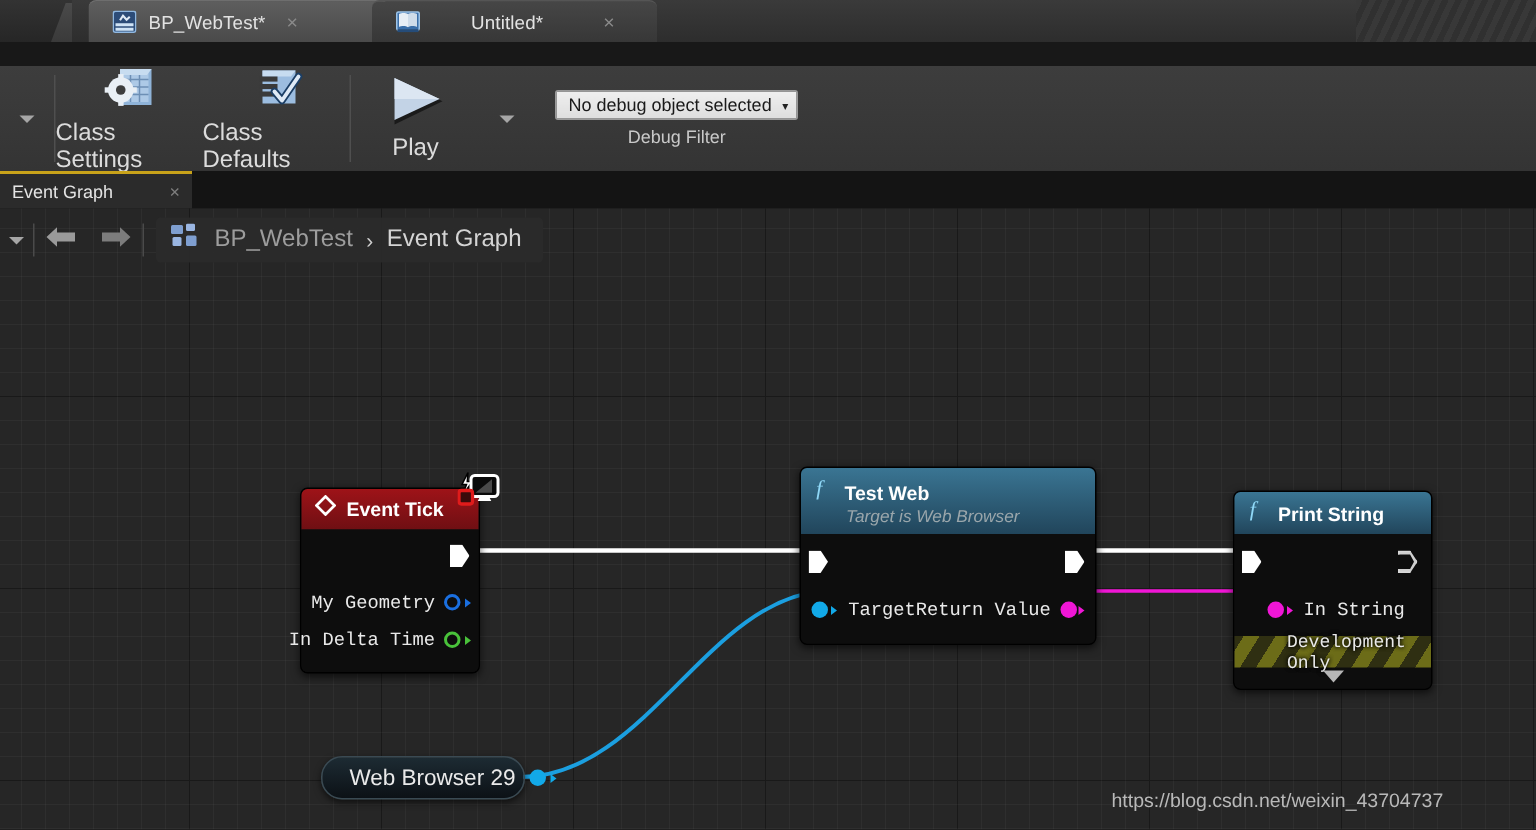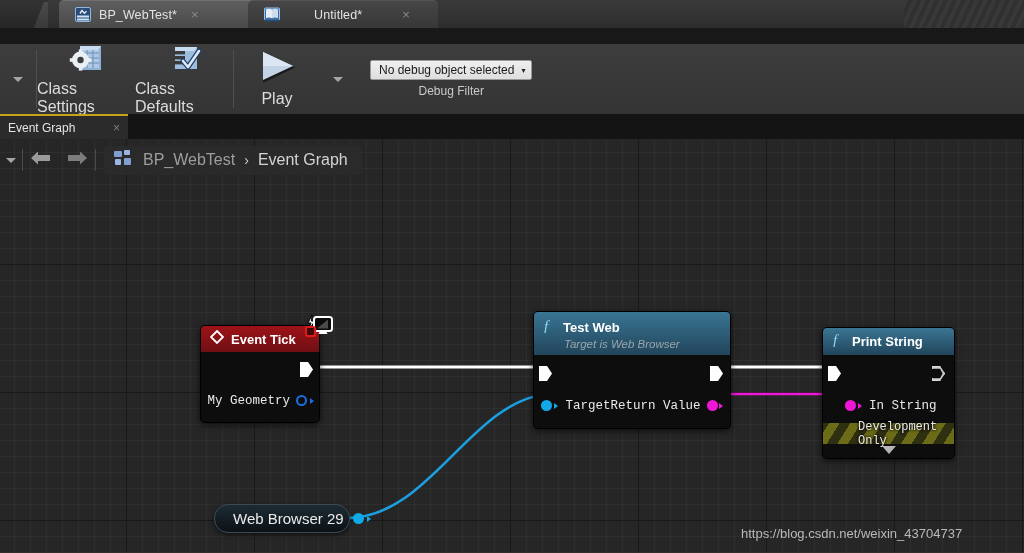--- a/index.html
+++ b/index.html
@@ -304,20 +304,25 @@
       </div>
       <div class="node-body" style="border-radius:0 0 4px 4px;padding:5px 0 9px;">
         <div class="row" style="justify-content:flex-end;padding-right:6px;">
           <span class="exec"></span>
         </div>
         <div class="row" style="justify-content:flex-end;padding-right:5px;gap:6px;margin-top:6px;">
           <span class="lbl">My Geometry</span>
           <span class="pin ring" style="border-color:#1a6fe0;"></span>
           <span class="pin-arrow" style="border-left-color:#1a6fe0;margin-left:-3px;"></span>
         </div>
+        <div class="row" style="justify-content:flex-end;padding-right:5px;gap:6px;">
+          <span class="lbl">In Delta Time</span>
+          <span class="pin ring" style="border-color:#49c23a;"></span>
+          <span class="pin-arrow" style="border-left-color:#49c23a;margin-left:-3px;"></span>
+        </div>
       </div>
     </div>
 
     <div class="badge" style="left:305px;top:175px;">
       <svg width="30" height="26" viewBox="0 0 30 26">
         <path d="M7 1 L3 9 L6 9 L3.5 16 L10 7 L6.5 7 Z" fill="#ffffff" stroke="#000" stroke-width="1"></path>
         <rect x="9" y="3" width="18" height="14" rx="2.5" fill="#0a0a0a" stroke="#fff" stroke-width="2"></rect>
         <path d="M12 14.5 L23 5.5 L23 14.5 Z" fill="#4a4a4a"></path>
         <path d="M15 17 L21 17 L22.5 20 L13.5 20 Z" fill="#ffffff"></path>
         <rect x="1" y="13" width="9" height="9" rx="1.6" fill="#3a0b0b" stroke="#e01b1b" stroke-width="2.2"></rect>

